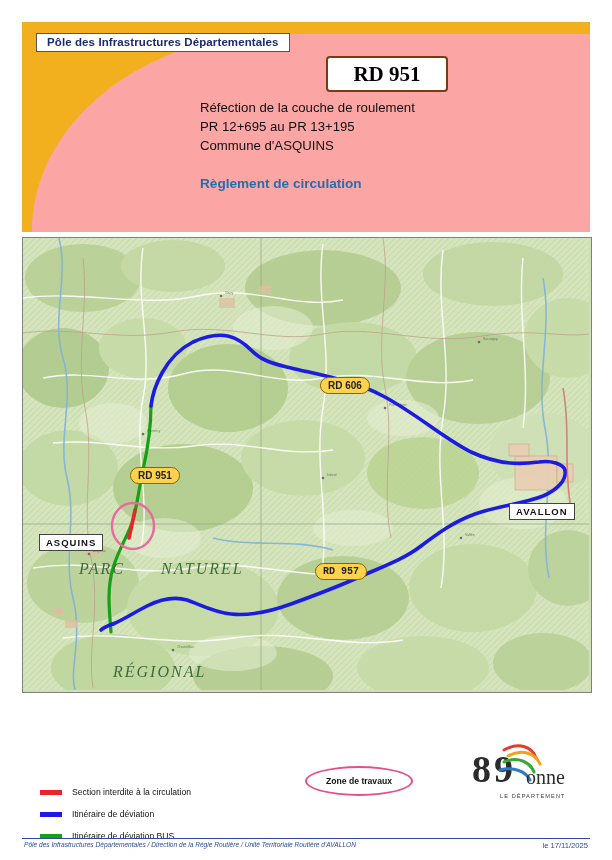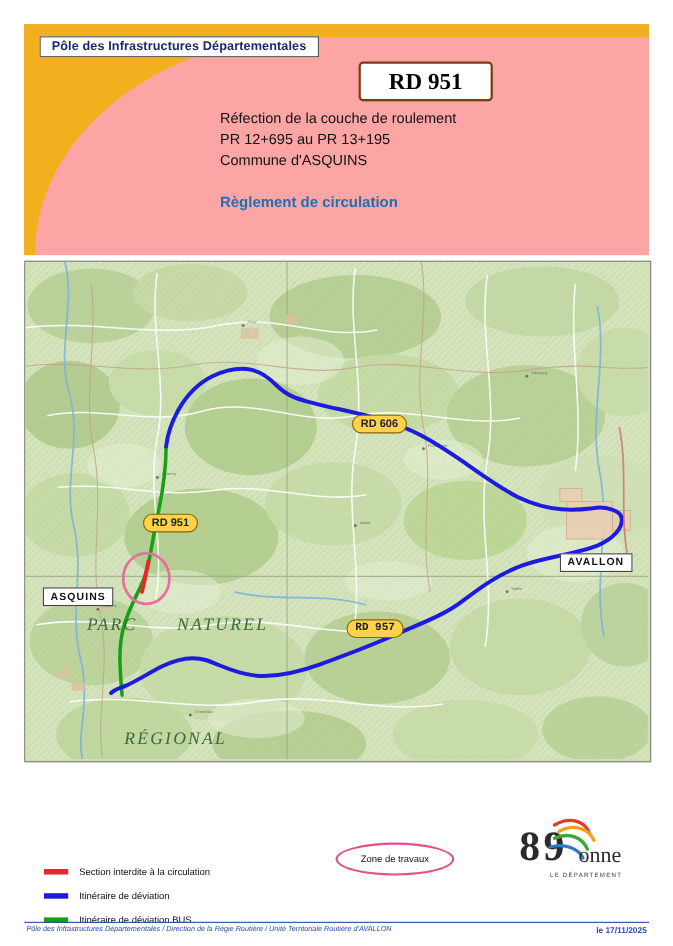--- a/index.html
+++ b/index.html
@@ -177,20 +177,21 @@
     top: 766px;
     width: 104px;
     height: 26px;
     border: 2px solid #e3508a;
     border-radius: 50%;
     display: flex;
     align-items: center;
     justify-content: center;
     font-size: 8.6px;
     color: #111;
+    font-weight: bold;
   }
   
   .logo {
     position: absolute;
     left: 470px;
     top: 740px;
     width: 110px;
     height: 60px;
   }
   .logo-sub {
@@ -216,21 +217,20 @@
     font-size: 6.6px;
     color: #2b4aa0;
     font-style: italic;
   }
   .footer-right {
     position: absolute;
     right: 24px;
     top: 841px;
     font-size: 7.6px;
     color: #2b4aa0;
-    font-weight: bold;
   }
 </style>
 </head>
 <body>
 
 <div class="page">
 
   <div class="header">
     <svg class="header-curve" width="568" height="210" viewBox="0 0 568 210">
       <path d="M0,0 L568,0 L568,4 L250,4 C126,4 4,92 4,206 L4,210 L0,210 Z" fill="#f2b01e"></path>

